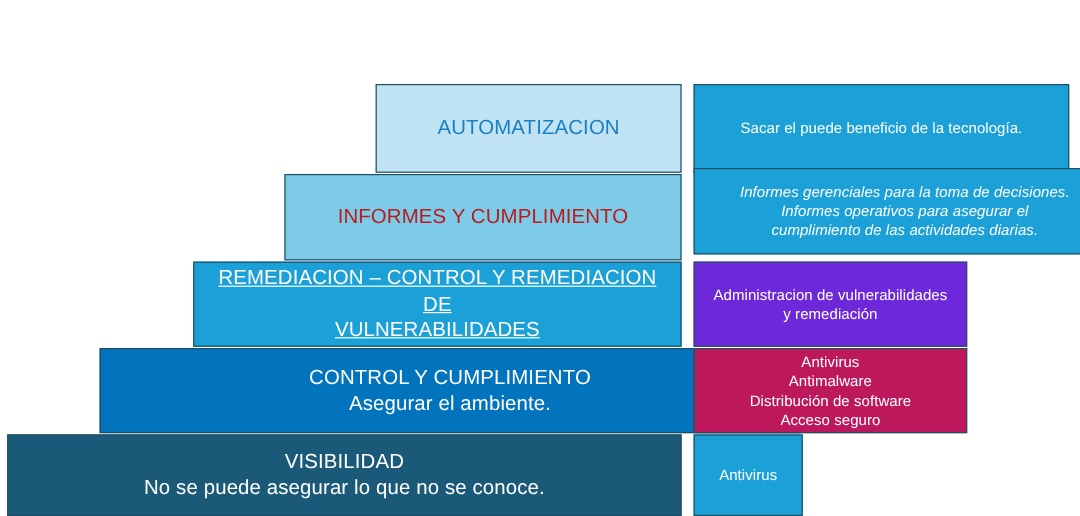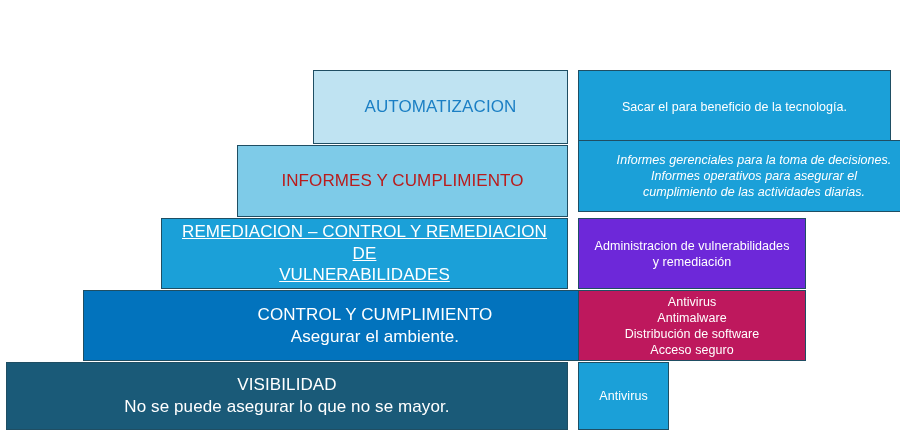--- a/index.html
+++ b/index.html
@@ -76,25 +76,25 @@
 VULNERABILIDADES</span>
   </div>
 
   <div class="box step-box" id="step-4" style="background:#0273bd;color:#ffffff;">
     <span class="txt">CONTROL Y CUMPLIMIENTO
 Asegurar el ambiente.</span>
   </div>
 
   <div class="box step-box" id="step-5" style="background:#1a5a78;color:#ffffff;">
     <span class="txt">VISIBILIDAD
-No se puede asegurar lo que no se mayor.</span>
+No se puede asegurar lo que no se conoce.</span>
   </div>
 
   <div class="box detail-box" id="detail-1" style="background:#1ba0d8;color:#ffffff;">
-    <span class="txt">Sacar el para beneficio de la tecnología.</span>
+    <span class="txt">Sacar el puede beneficio de la tecnología.</span>
   </div>
 
   <div class="box detail-box" id="detail-2" style="background:#1ba0d8;color:#ffffff;">
     <span class="txt">Informes gerenciales para la toma de decisiones.
 Informes operativos para asegurar el
 cumplimiento de las actividades diarias.</span>
   </div>
 
   <div class="box detail-box" id="detail-3" style="background:#6d28d9;color:#ffffff;">
     <span class="txt">Administracion de vulnerabilidades

